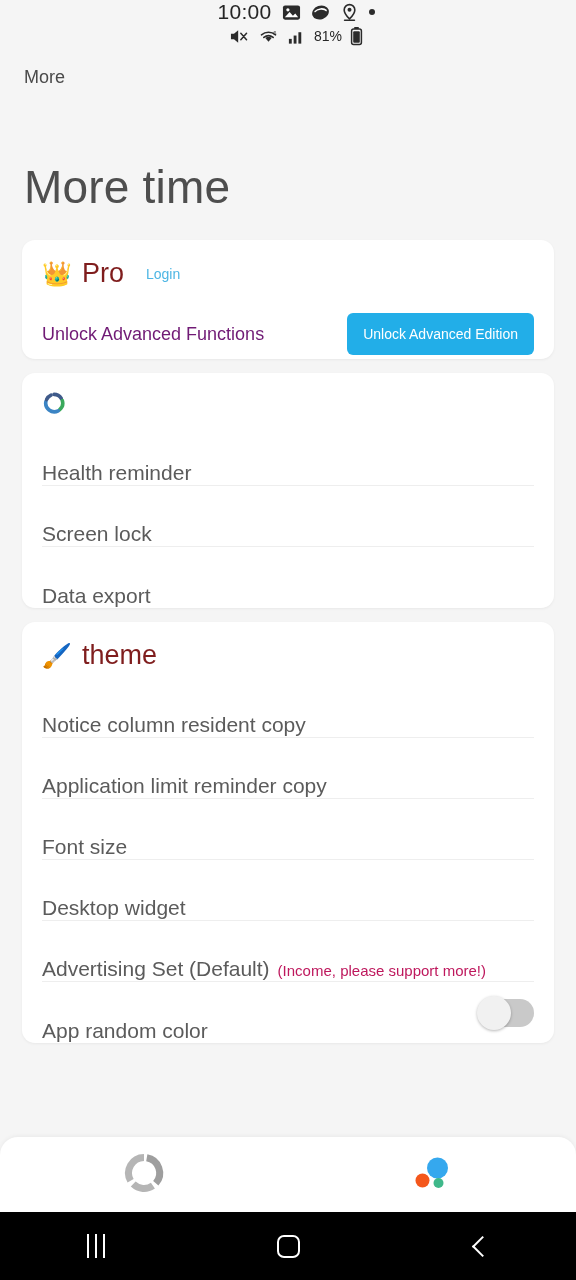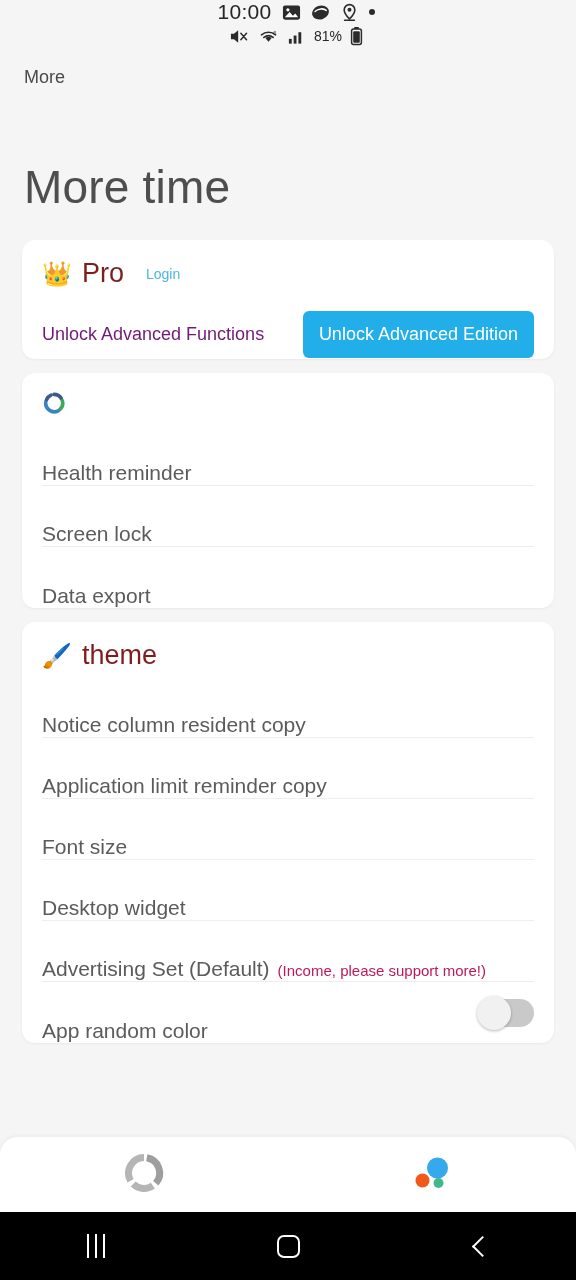--- a/index.html
+++ b/index.html
@@ -52,21 +52,21 @@
 
   
   .pro-body {
     display:flex; align-items:center; justify-content:space-between;
     padding:14px 20px 0 20px; height:64px; overflow:hidden;
   }
   .pro-desc {
     font-size:18px; color:#701a75; line-height:35px; max-width:240px;
   }
   .btn-primary {
-    background:#22aee8; color:#fff; font-size:18px;
+    background:#22aee8; color:#fff; font-size:14px;
     padding:13px 16px; border-radius:6px; border:none;
     font-family:"Liberation Sans", sans-serif; white-space:nowrap;
     cursor:pointer;
   }
 
   
   .rows { padding:0 20px; }
   .row {
     display:flex; align-items:center; justify-content:space-between;
     height:61px; border-bottom:1px solid #eeeeee;

